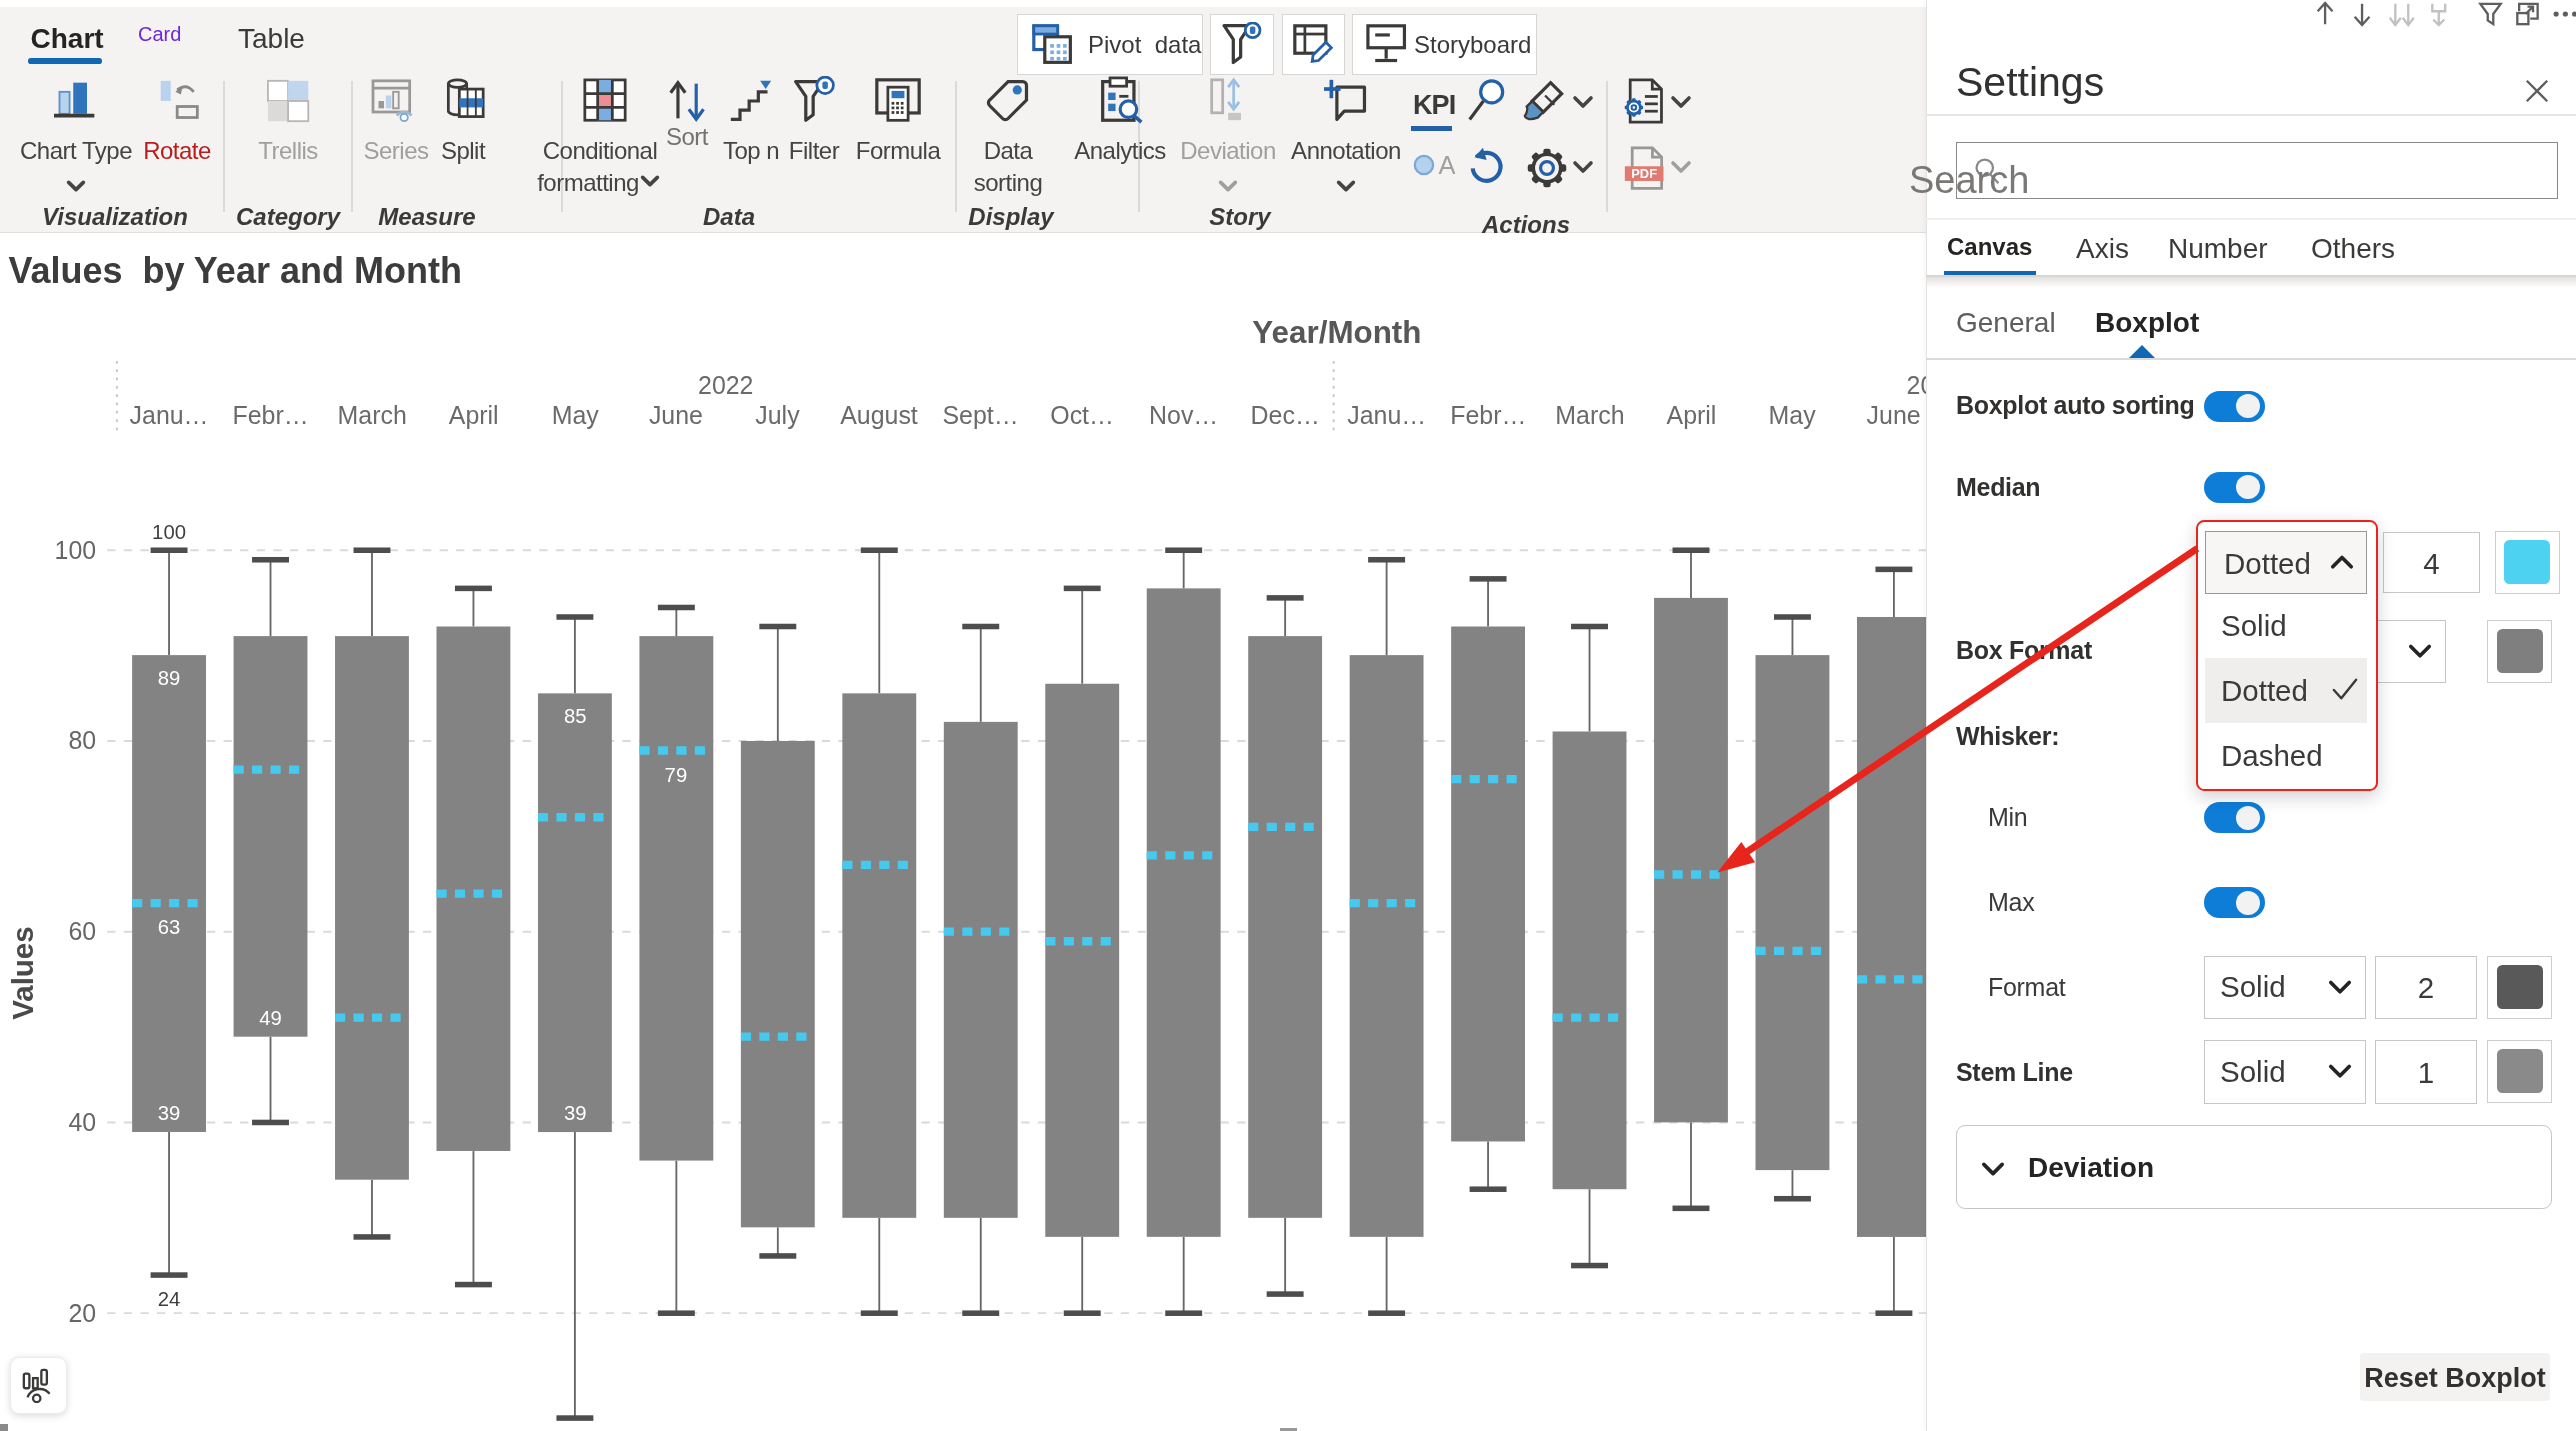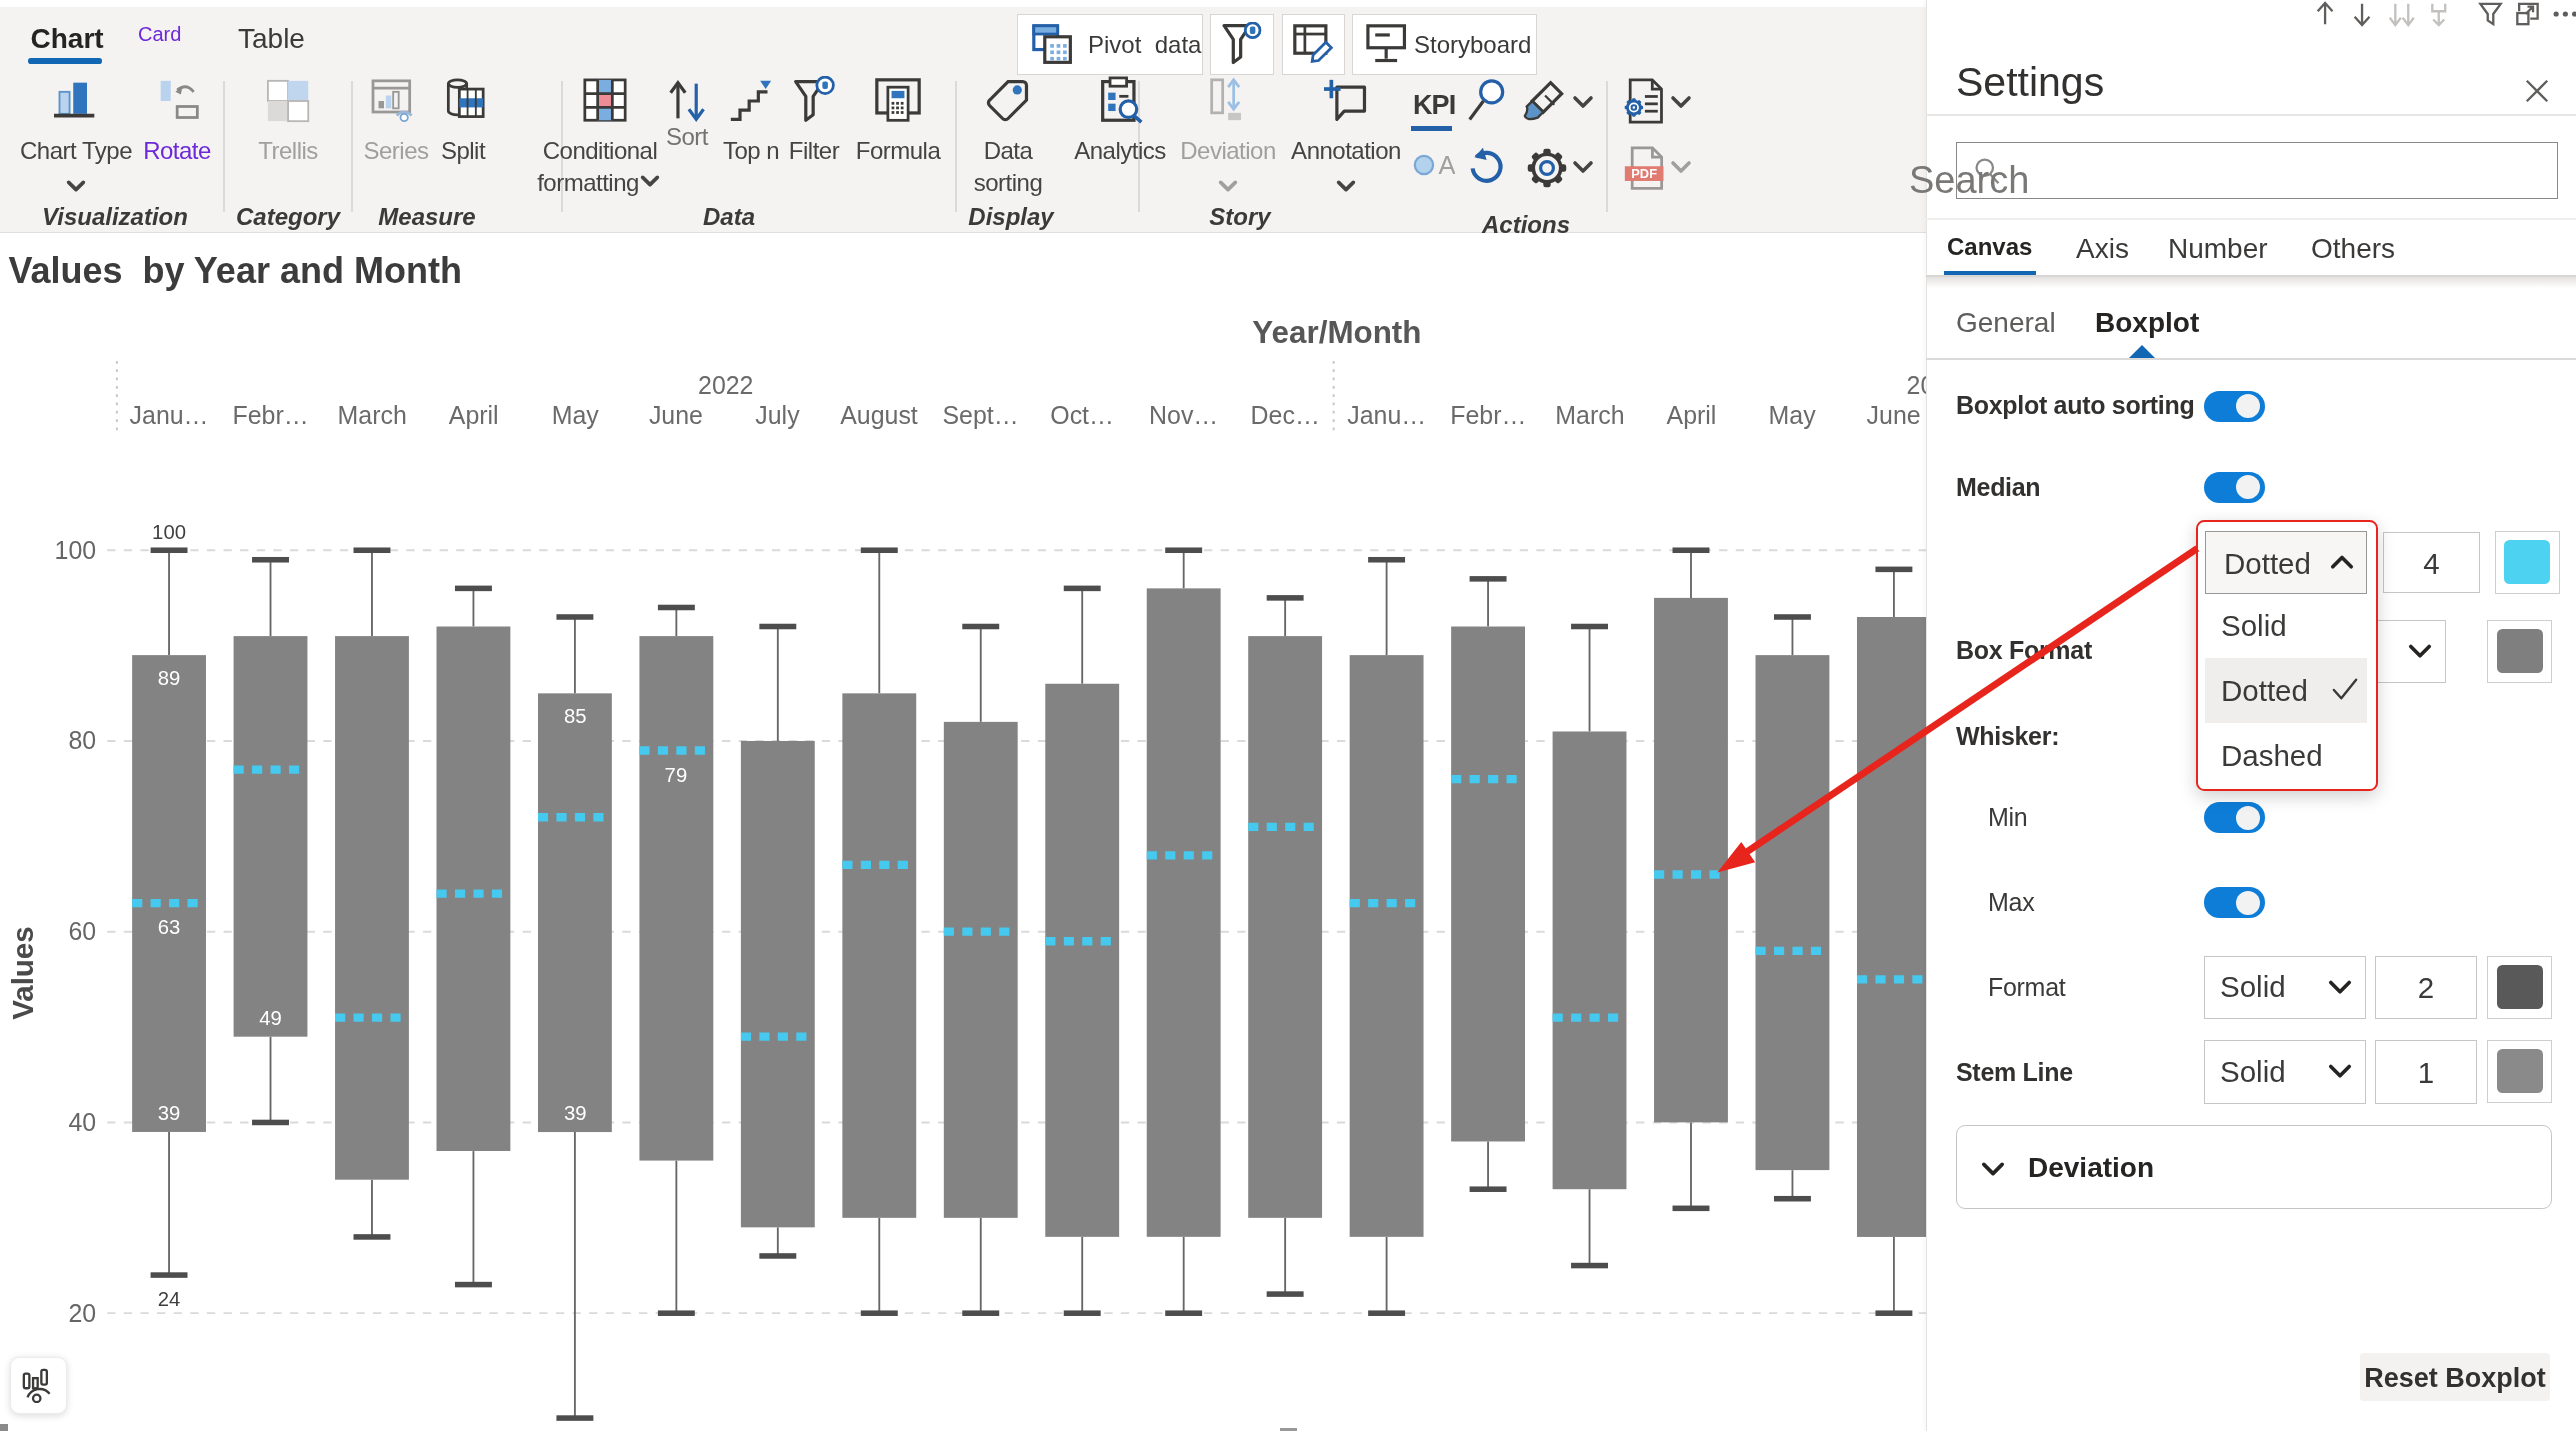--- a/index.html
+++ b/index.html
@@ -176,21 +176,21 @@
 <div style="position:absolute;left:1138px;top:81px;width:1.8px;height:131px;background:#dcdad8"></div>
 <div style="position:absolute;left:1606px;top:81px;width:1.8px;height:131px;background:#dcdad8"></div>
 <div class="g" style="left:115px;top:203px">Visualization</div>
 <div class="g" style="left:288px;top:203px">Category</div>
 <div class="g" style="left:427px;top:203px">Measure</div>
 <div class="g" style="left:729px;top:203px">Data</div>
 <div class="g" style="left:1011px;top:203px">Display</div>
 <div class="g" style="left:1240px;top:203px">Story</div>
 <div class="g" style="left:1526px;top:211px">Actions</div>
 <div class="l" style="left:76px;top:137px;color:#444444">Chart Type</div>
-<div class="l" style="left:177px;top:137px;color:#6d28d9">Rotate</div>
+<div class="l" style="left:177px;top:137px;color:#b91c1c">Rotate</div>
 <div class="l" style="left:288px;top:137px;color:#a19f9d">Trellis</div>
 <div class="l" style="left:396px;top:137px;color:#a19f9d">Series</div>
 <div class="l" style="left:463px;top:137px;color:#444444">Split</div>
 <div class="l" style="left:687px;top:123px;color:#737373">Sort</div>
 <div class="l" style="left:751px;top:137px;color:#444444">Top n</div>
 <div class="l" style="left:814px;top:137px;color:#444444">Filter</div>
 <div class="l" style="left:898px;top:137px;color:#444444">Formula</div>
 <div class="l" style="left:1120px;top:137px;color:#444444">Analytics</div>
 <div class="l" style="left:1228px;top:137px;color:#a19f9d">Deviation</div>
 <div class="l" style="left:1346px;top:137px;color:#444444">Annotation</div>

